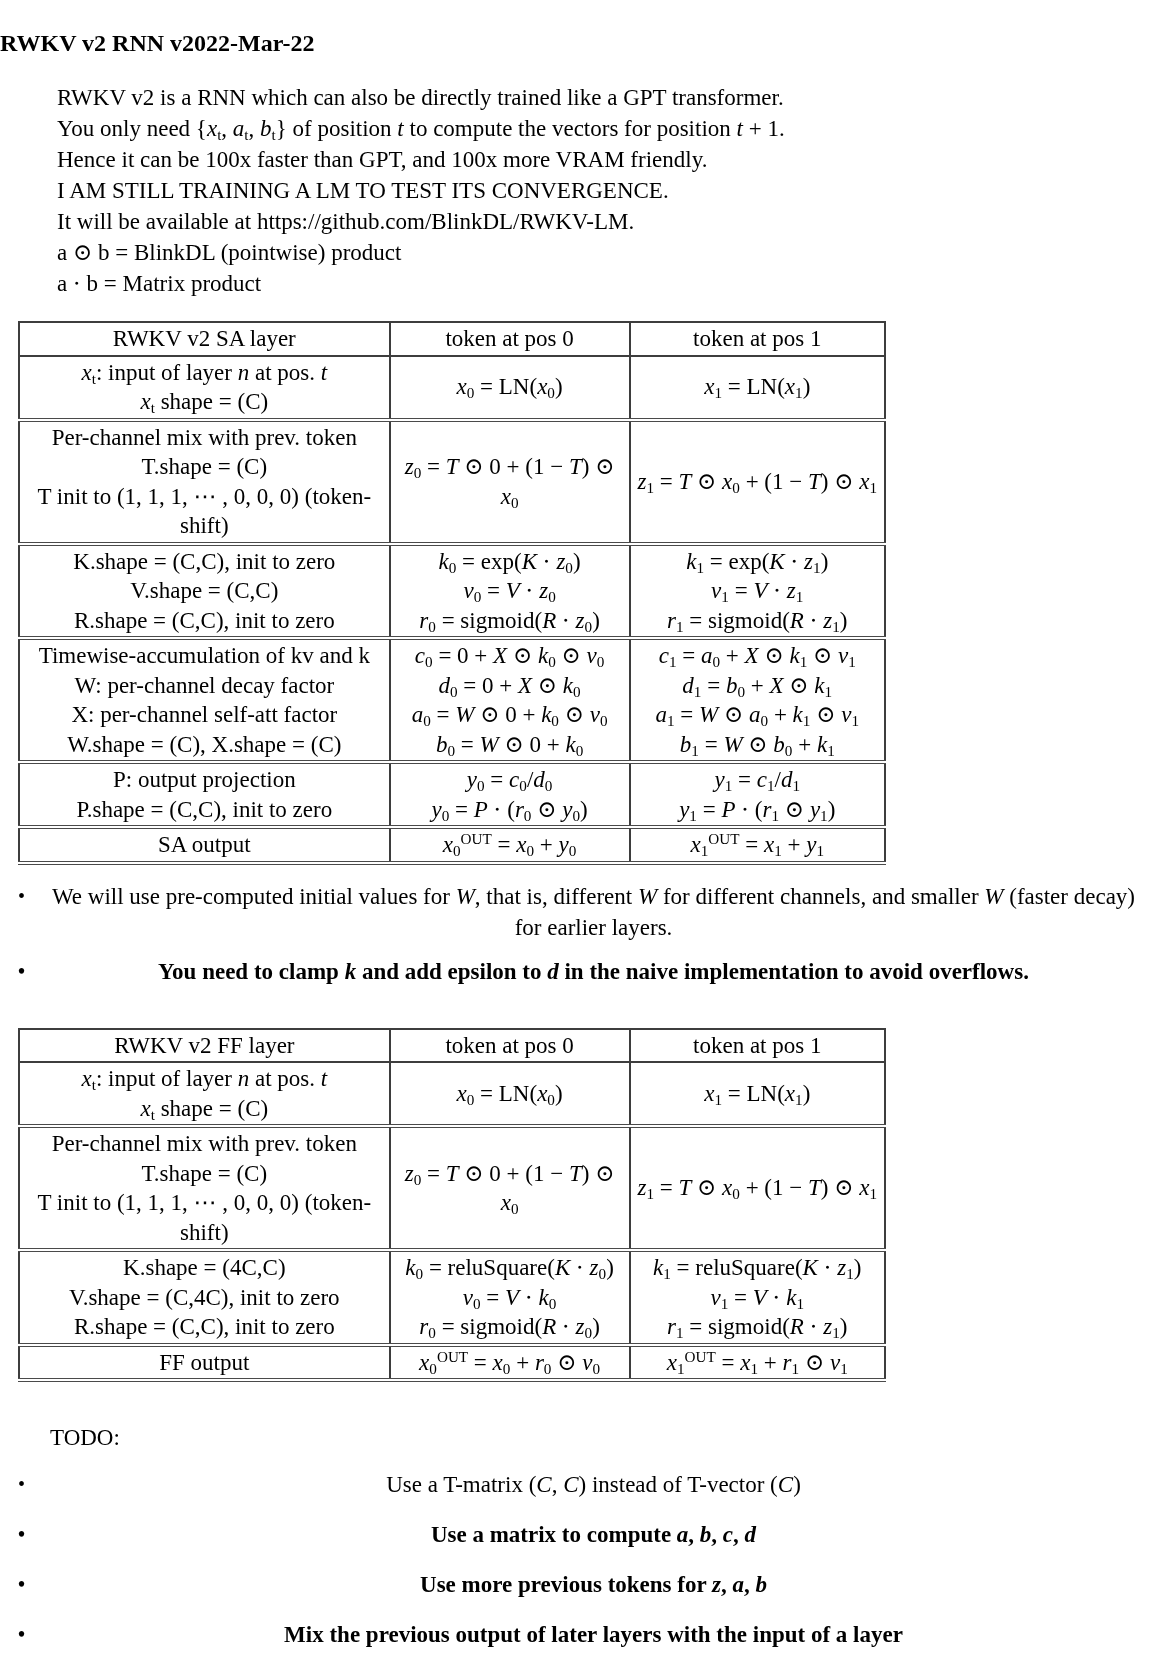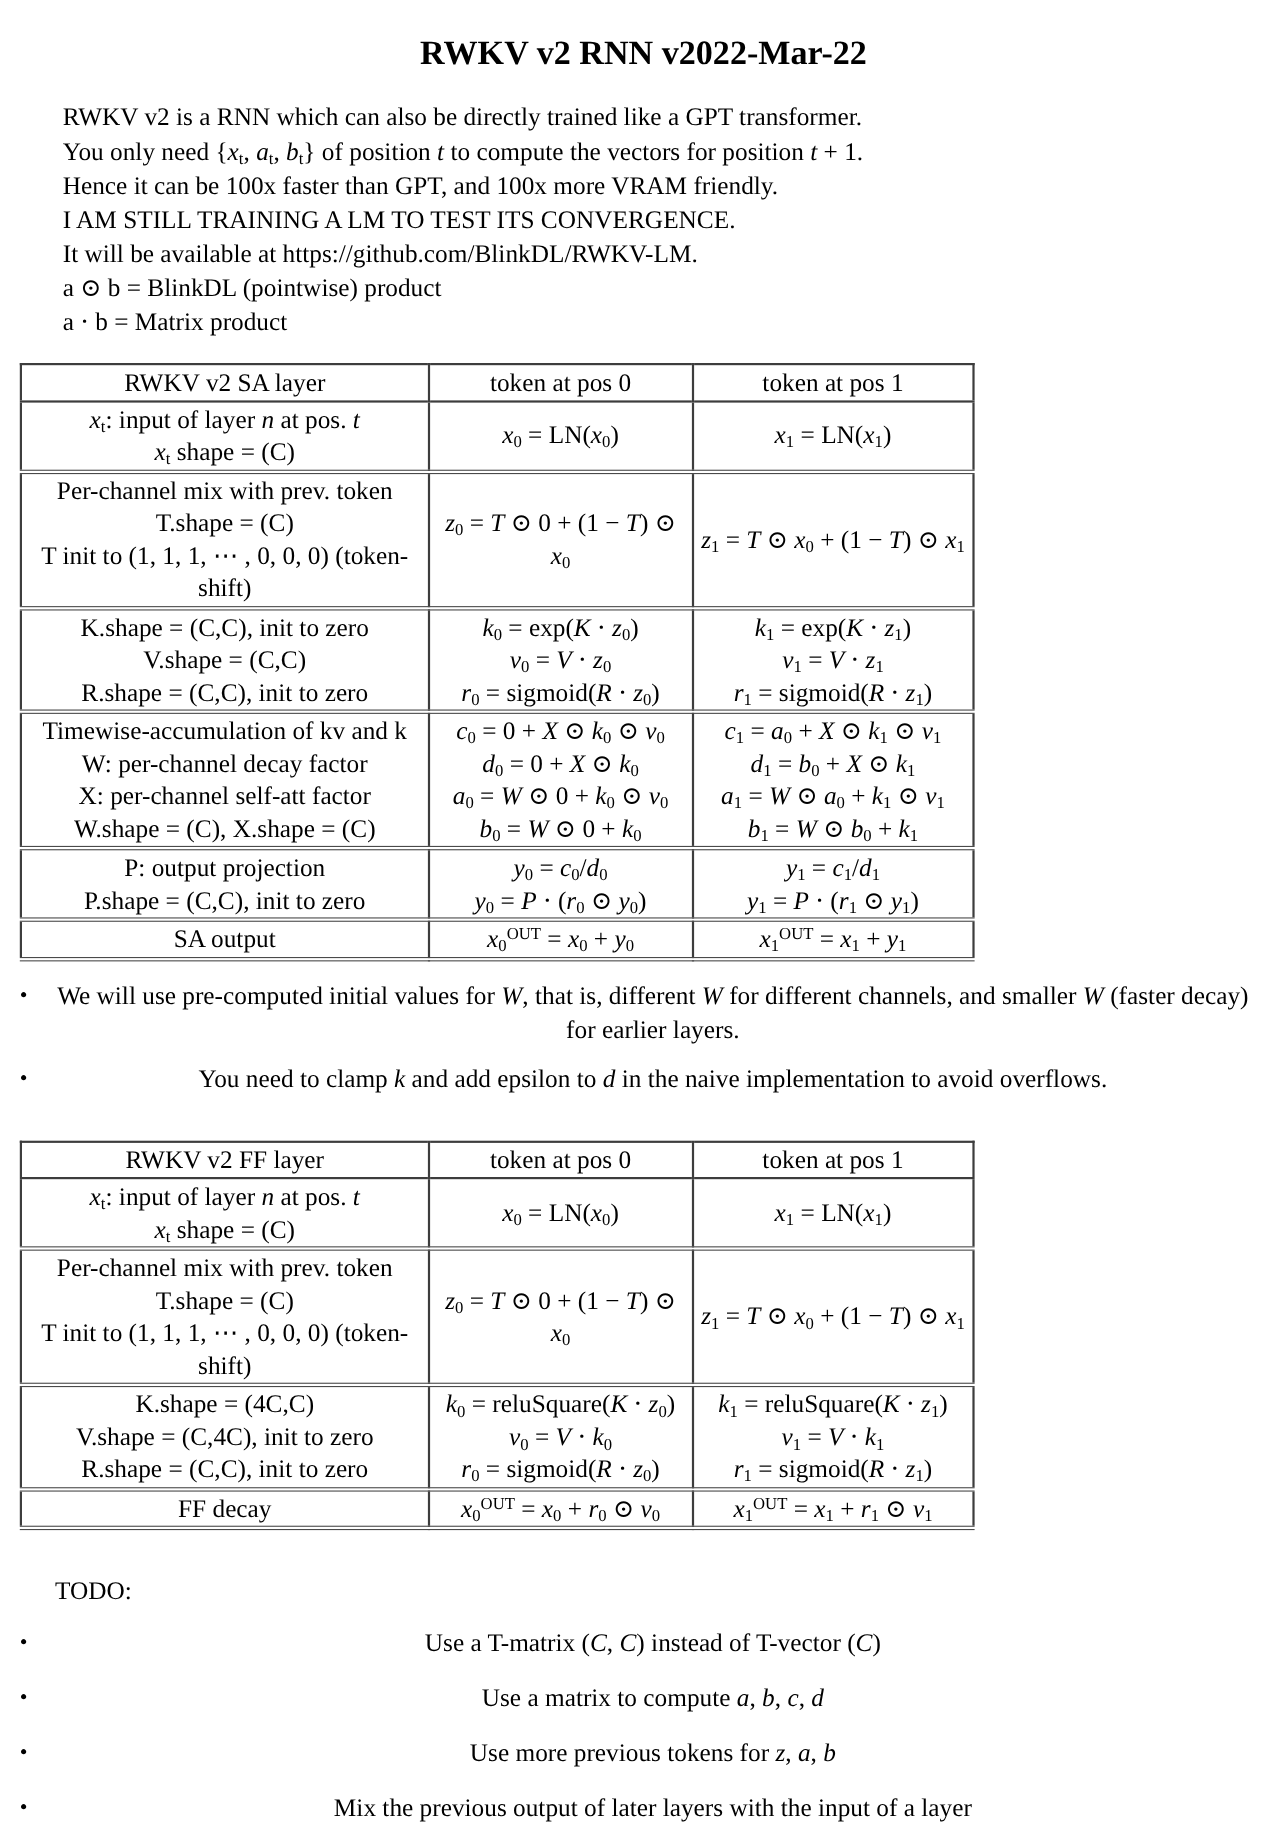--- a/index.html
+++ b/index.html
@@ -4,21 +4,21 @@
 <style>
   * { box-sizing: border-box; }
   html, body { margin: 0; padding: 0; }
   body {
     width: 1170px; height: 1674px; overflow: hidden;
     background: #ffffff; color: #000000;
     font-family: "Liberation Serif", "DejaVu Serif", serif;
     font-size: 23px;
   }
   .page { position: relative; width: 1170px; height: 1674px; }
-  .title { margin-top: 30px; text-align: center; font-weight: 700; font-size: 31px; }
+  .title { margin-top: 30px; text-align: left; font-weight: 700; font-size: 24px; }
   .intro { margin: 25px 0 0 57px; line-height: 31px; }
   .intro .line { white-space: nowrap; }
 
   table.layer-table {
     border-collapse: collapse; table-layout: fixed;
     width: 868px; margin: 22px 0 0 18px;
     border: 2px solid #3d3d3d; border-bottom: 4px double #4a4a4a;
   }
   table.layer-table.t2 { margin-top: 41px; }
   col.c1 { width: 42.8%; } col.c2 { width: 27.7%; } col.c3 { width: 29.5%; }
@@ -28,21 +28,21 @@
   th + th, td + td { border-left: 2px solid #3d3d3d; }
 
   sub, sup { font-size: 66%; line-height: 0; }
   sub { vertical-align: -0.25em; }
   sup { vertical-align: 0.5em; }
   i { font-style: italic; }
 
   .sec-heading { margin: 40px 0 0 50px; line-height: 31px; }
   ul.bullets { list-style: none; margin: 16px 0 0 0; padding: 0 0 0 49px; width: 1138px; line-height: 31px; text-align: center; }
   ul.bullets li { position: relative; margin: 0; }
-  ul.bullets li + li { margin-top: 13px; }
+  ul.bullets li + li { margin-top: 13px; font-weight: bold; }
   ul.bullets.todo li + li { margin-top: 19px; }
   ul.bullets li::before { content: "\2022"; position: absolute; left: -31px; top: 0; font-size: 20px; }
 </style>
 </head>
 <body>
 
 <div class="page">
 
   <div class="title">RWKV v2 RNN v2022-Mar-22</div>
 
@@ -131,21 +131,21 @@
           <td>Per-channel mix with prev. token<br>T.shape = (C)<br>T init to (1, 1, 1, ⋯ , 0, 0, 0) (token-shift)</td>
           <td><i>z</i><sub>0</sub> = <i>T</i> ⊙ 0 + (1 − <i>T</i>) ⊙ <i>x</i><sub>0</sub></td>
           <td><i>z</i><sub>1</sub> = <i>T</i> ⊙ <i>x</i><sub>0</sub> + (1 − <i>T</i>) ⊙ <i>x</i><sub>1</sub></td>
         </tr>
         <tr>
           <td>K.shape = (4C,C)<br>V.shape = (C,4C), init to zero<br>R.shape = (C,C), init to zero</td>
           <td><i>k</i><sub>0</sub> = reluSquare(<i>K</i> ⋅ <i>z</i><sub>0</sub>)<br><i>v</i><sub>0</sub> = <i>V</i> ⋅ <i>k</i><sub>0</sub><br><i>r</i><sub>0</sub> = sigmoid(<i>R</i> ⋅ <i>z</i><sub>0</sub>)</td>
           <td><i>k</i><sub>1</sub> = reluSquare(<i>K</i> ⋅ <i>z</i><sub>1</sub>)<br><i>v</i><sub>1</sub> = <i>V</i> ⋅ <i>k</i><sub>1</sub><br><i>r</i><sub>1</sub> = sigmoid(<i>R</i> ⋅ <i>z</i><sub>1</sub>)</td>
         </tr>
         <tr>
-          <td>FF decay</td>
+          <td>FF output</td>
           <td><i>x</i><sub>0</sub><sup>OUT</sup> = <i>x</i><sub>0</sub> + <i>r</i><sub>0</sub> ⊙ <i>v</i><sub>0</sub></td>
           <td><i>x</i><sub>1</sub><sup>OUT</sup> = <i>x</i><sub>1</sub> + <i>r</i><sub>1</sub> ⊙ <i>v</i><sub>1</sub></td>
         </tr>
       </tbody>
   </table>
 
   <div class="sec-heading">TODO:</div>
   <ul class="bullets todo">
       <li>Use a T-matrix (<i>C</i>, <i>C</i>) instead of T-vector (<i>C</i>)</li>
       <li>Use a matrix to compute <i>a</i>, <i>b</i>, <i>c</i>, <i>d</i></li>

